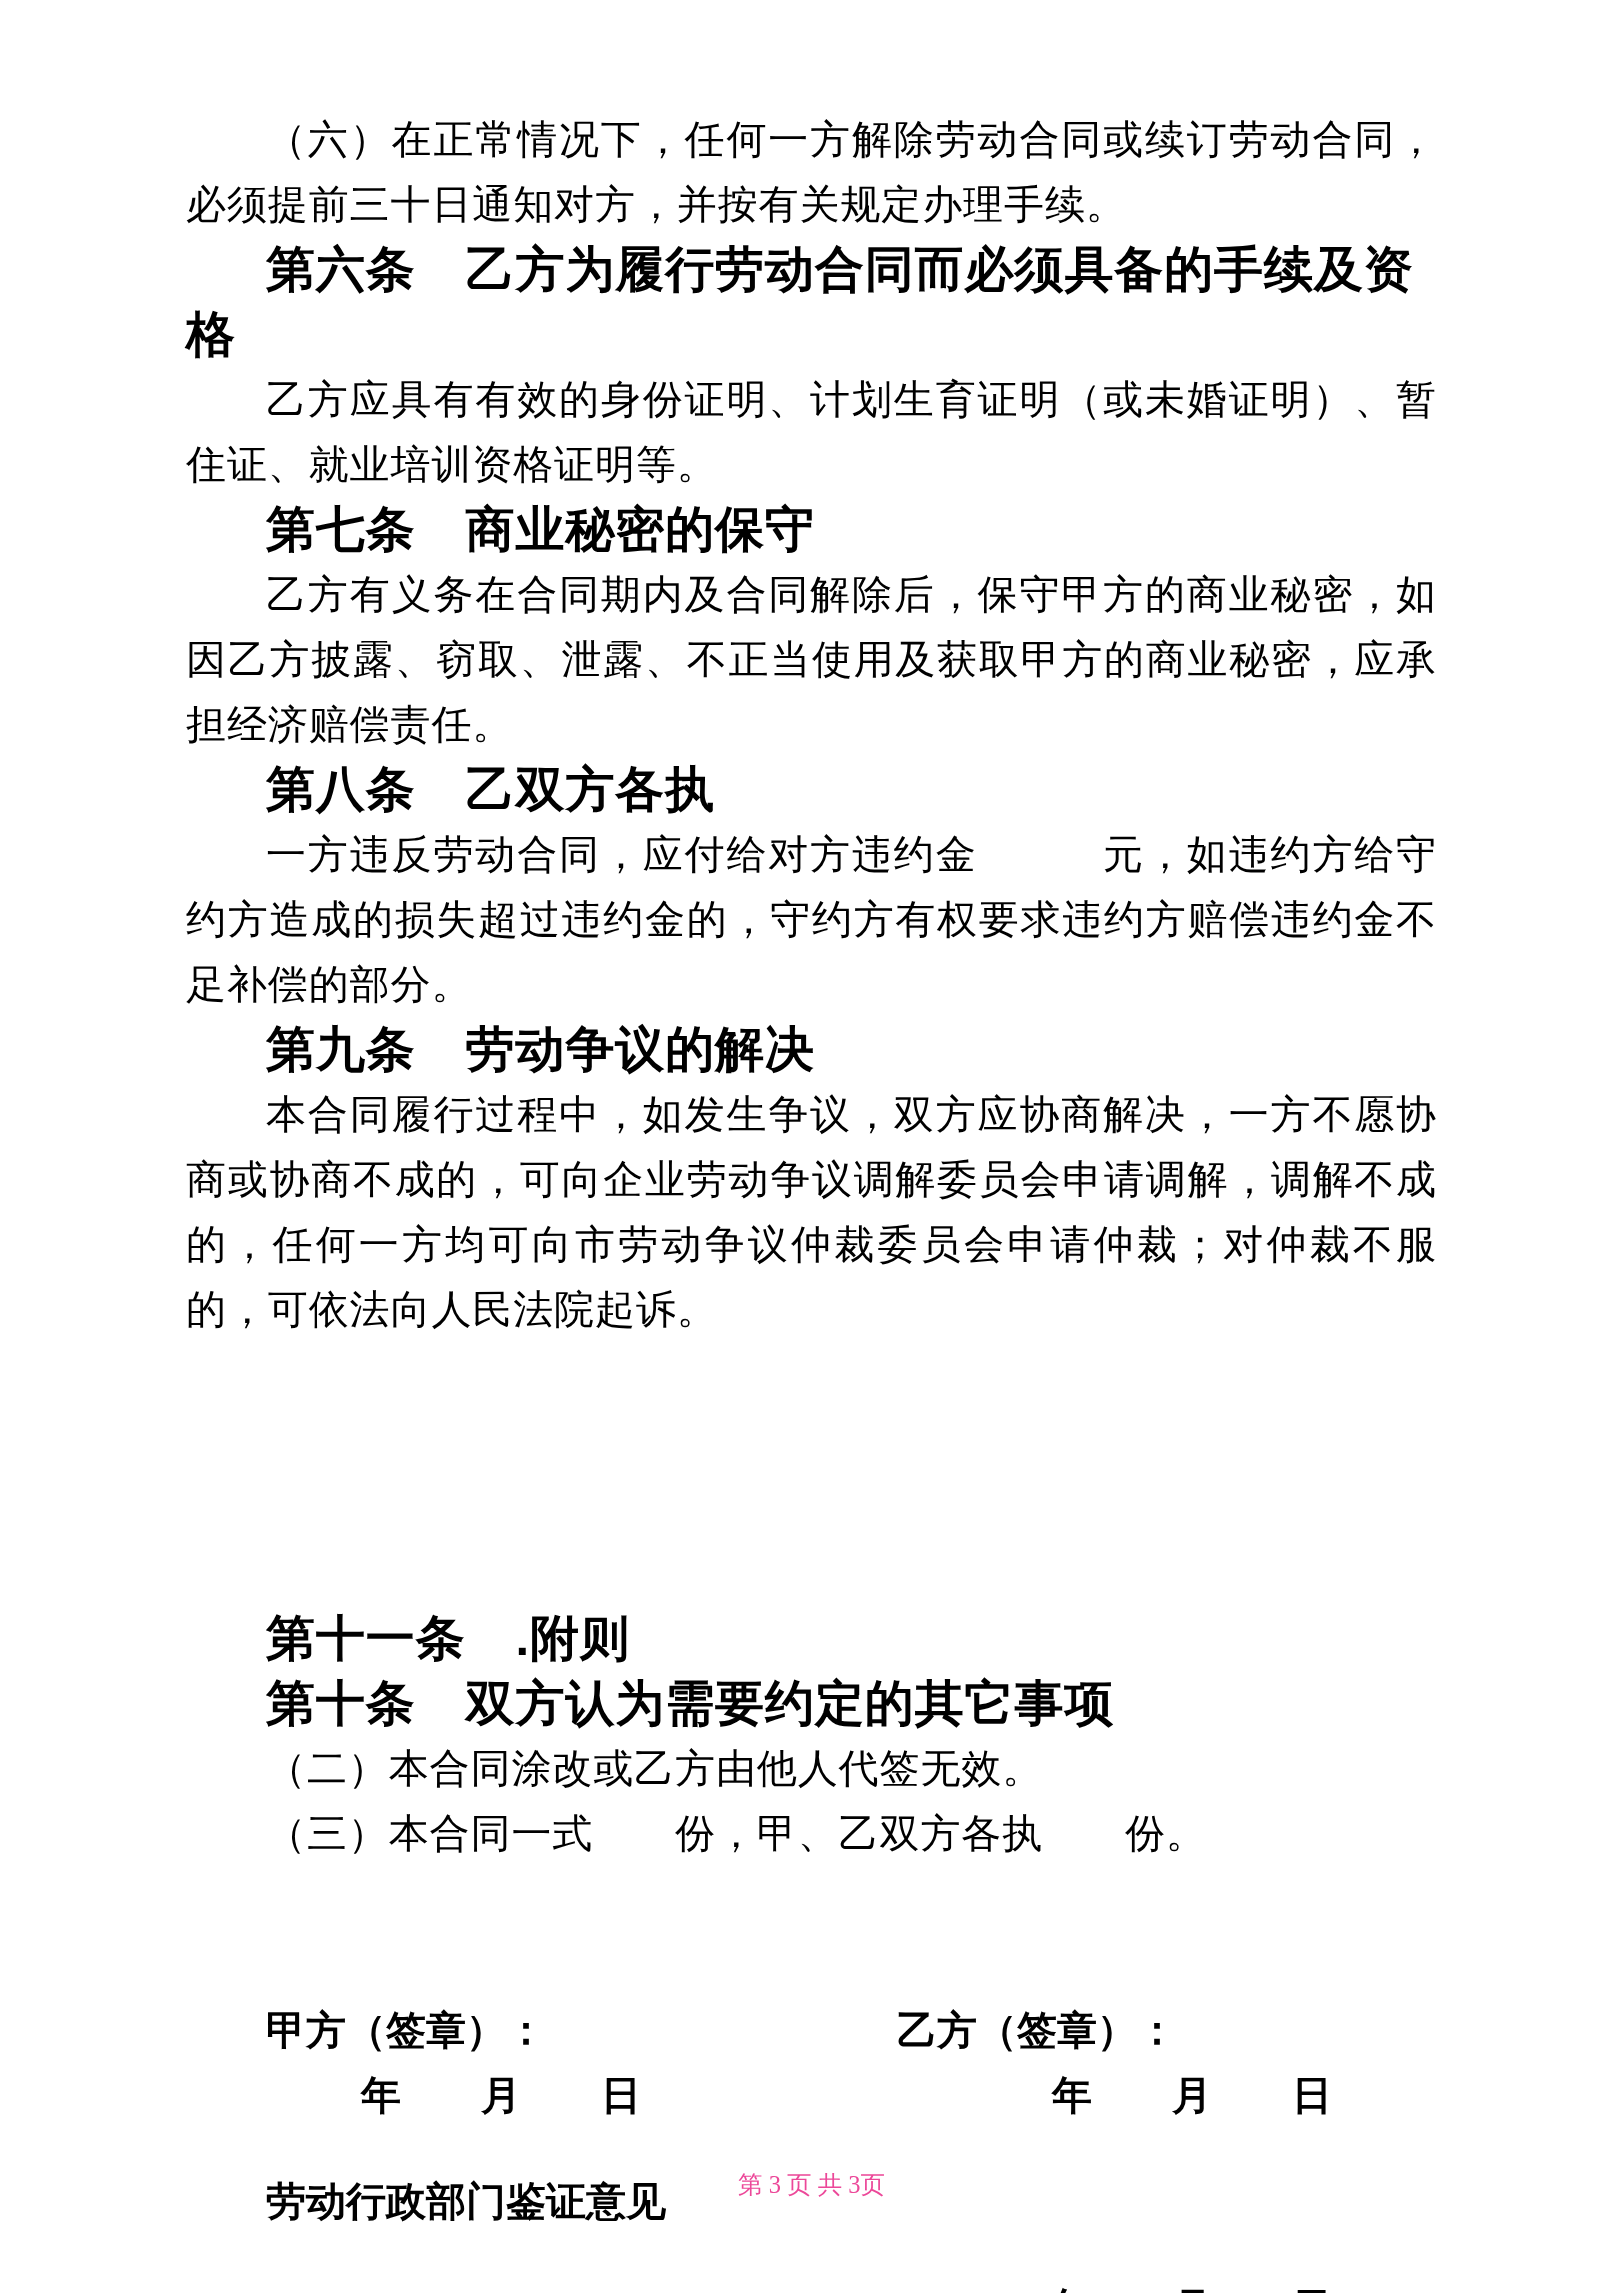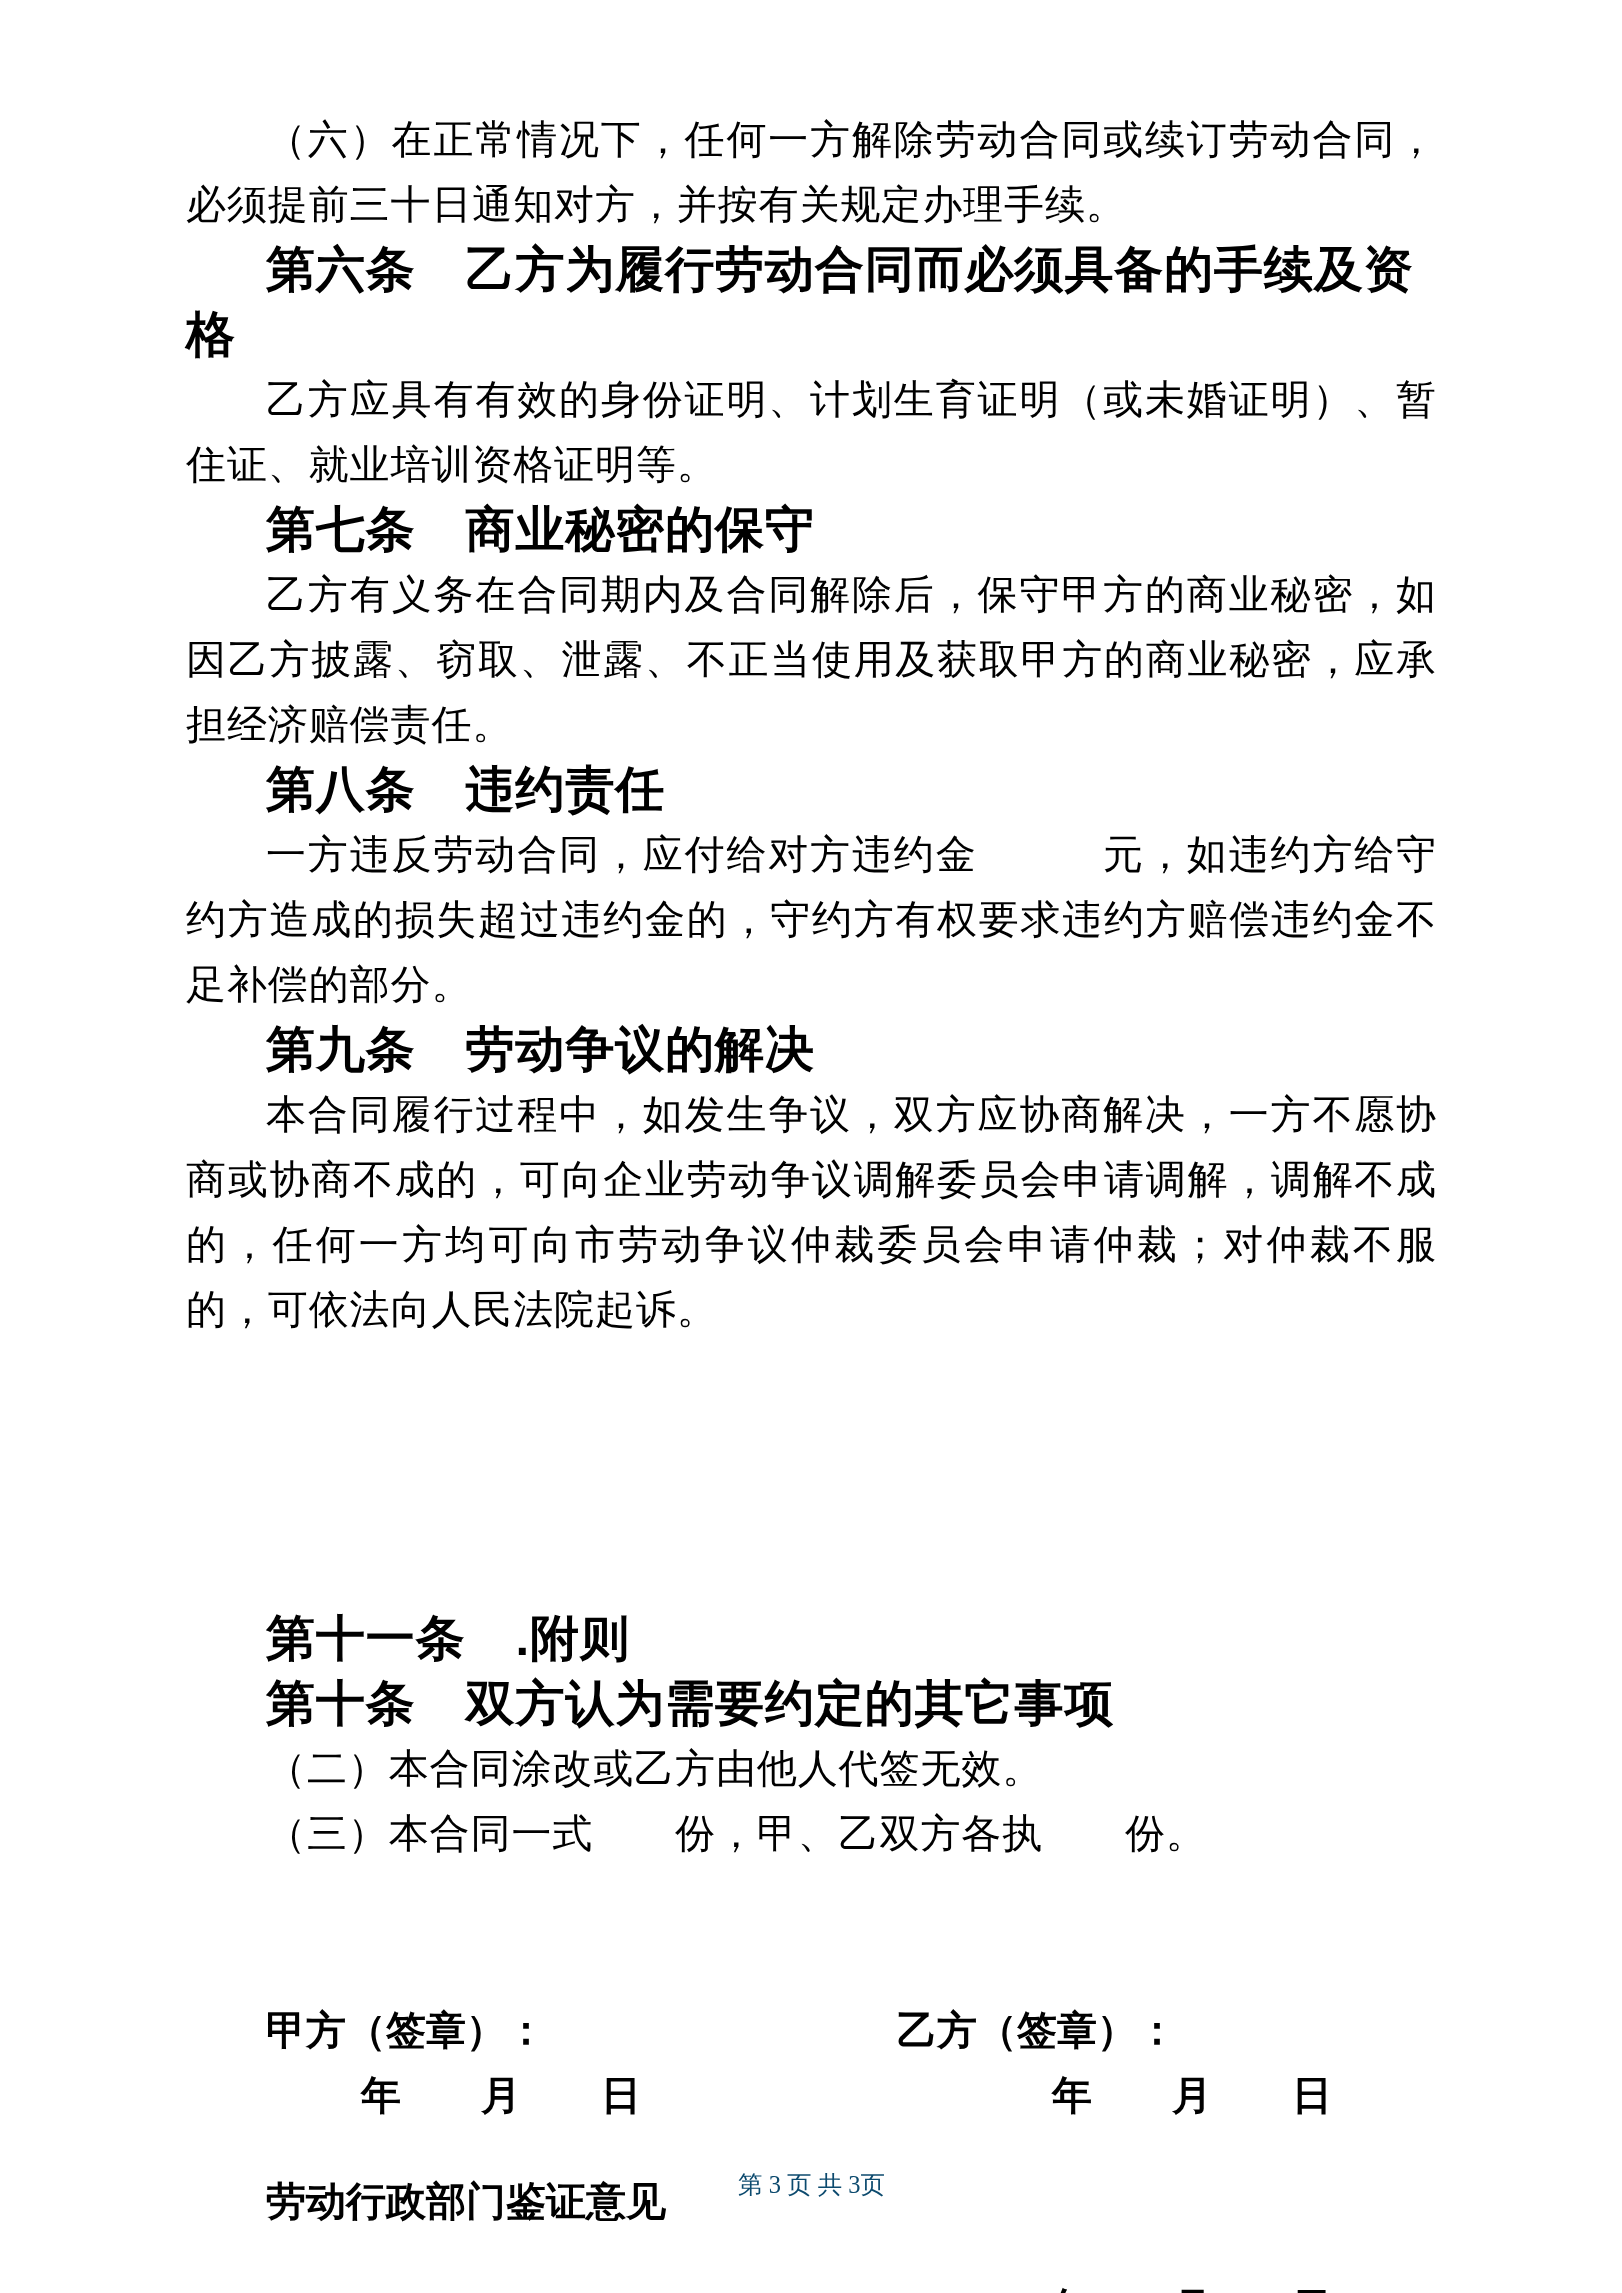--- a/index.html
+++ b/index.html
@@ -88,35 +88,35 @@
   }
   .footer {
     position: absolute;
     top: 2168px;
     left: 0;
     width: 100%;
     text-align: center;
     font-size: 24.5px;
     line-height: 33px;
     font-family: "Liberation Serif", "DejaVu Serif", serif;
-    color: #0c4a6e;
+    color: #ec4899;
   }
 </style>
 </head>
 <body>
 
 <div class="page">
 
   <main class="content">
     <p class="para">（六）在正常情况下，任何一方解除劳动合同或续订劳动合同，必须提前三十日通知对方，并按有关规定办理手续。</p>
     <h2 class="heading">第六条　乙方为履行劳动合同而必须具备的手续及资格</h2>
     <p class="para">乙方应具有有效的身份证明、计划生育证明（或未婚证明）、暂住证、就业培训资格证明等。</p>
     <h2 class="heading">第七条　商业秘密的保守</h2>
     <p class="para">乙方有义务在合同期内及合同解除后，保守甲方的商业秘密，如因乙方披露、窃取、泄露、不正当使用及获取甲方的商业秘密，应承担经济赔偿责任。</p>
-    <h2 class="heading">第八条　违约责任</h2>
+    <h2 class="heading">第八条　乙双方各执</h2>
     <p class="para">一方违反劳动合同，应付给对方违约金　　　元，如违约方给守约方造成的损失超过违约金的，守约方有权要求违约方赔偿违约金不足补偿的部分。</p>
     <h2 class="heading">第九条　劳动争议的解决</h2>
     <p class="para">本合同履行过程中，如发生争议，双方应协商解决，一方不愿协商或协商不成的，可向企业劳动争议调解委员会申请调解，调解不成的，任何一方均可向市劳动争议仲裁委员会申请仲裁；对仲裁不服的，可依法向人民法院起诉。</p>
     <h2 class="heading big-gap">第十一条　.附则</h2>
     <h2 class="heading">第十条　双方认为需要约定的其它事项</h2>
     <p class="item">（二）本合同涂改或乙方由他人代签无效。</p>
     <p class="item">（三）本合同一式　　份，甲、乙双方各执　　份。</p>
 
     <section class="signatures">
       <div class="sig-row">

